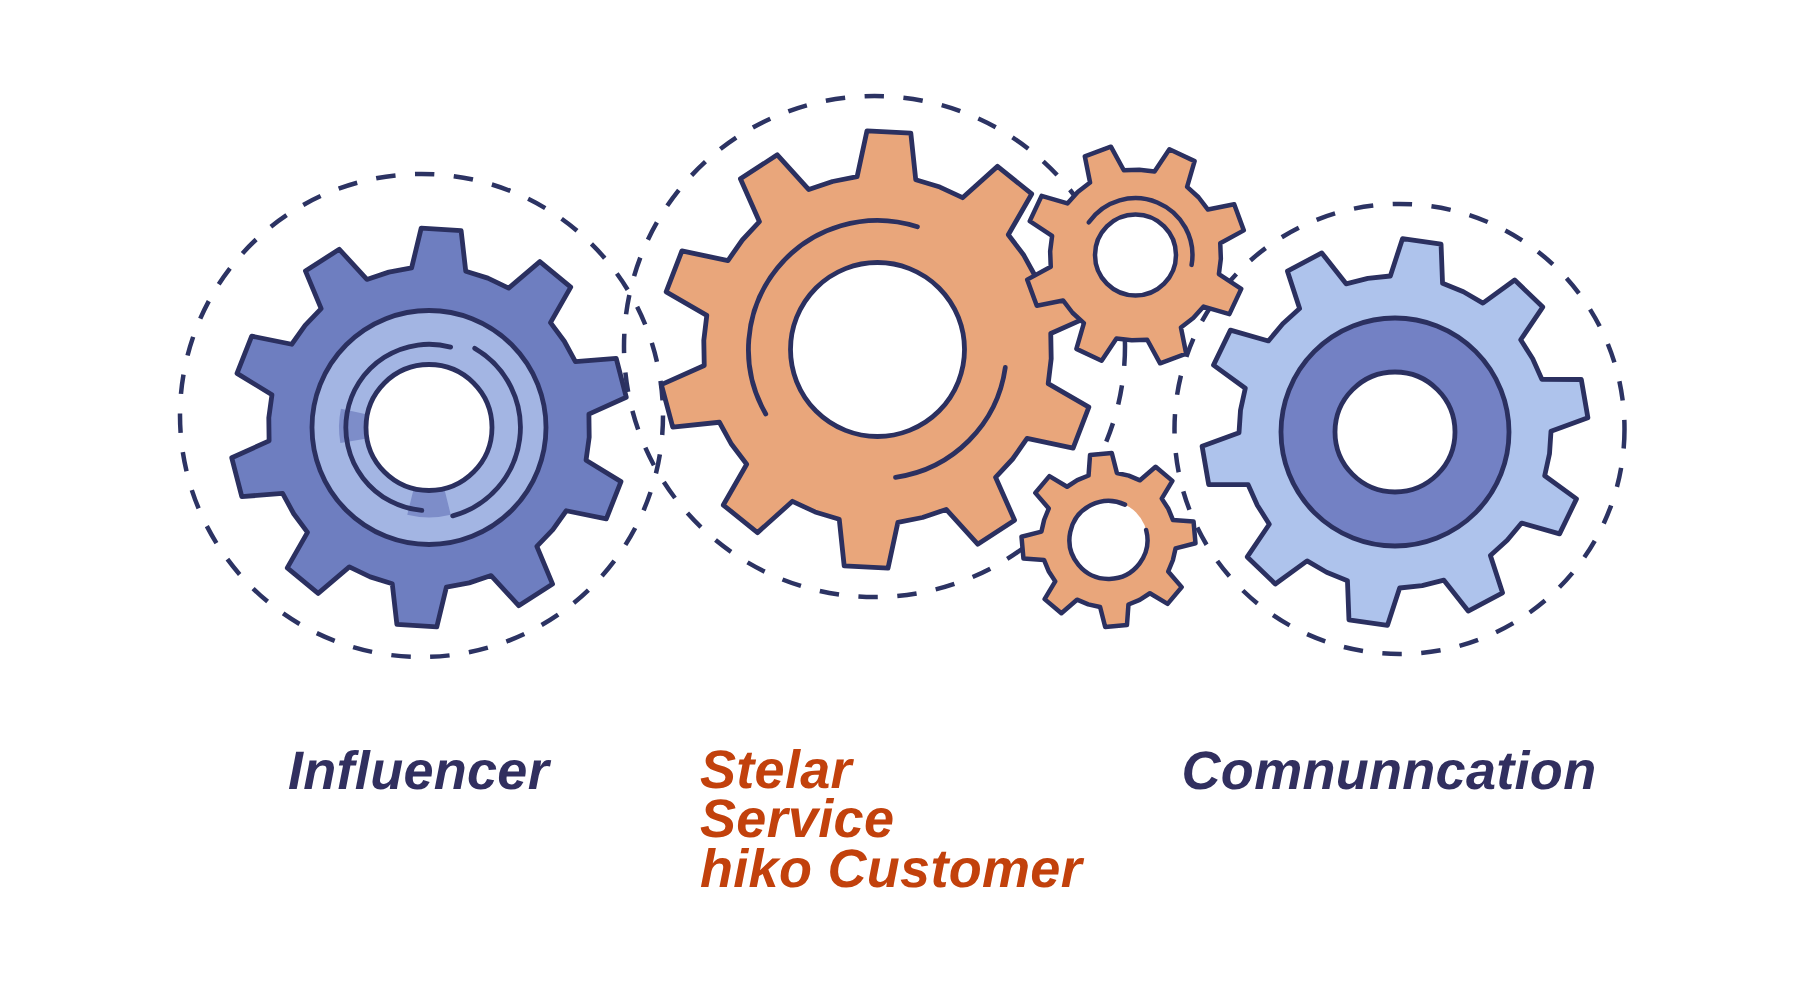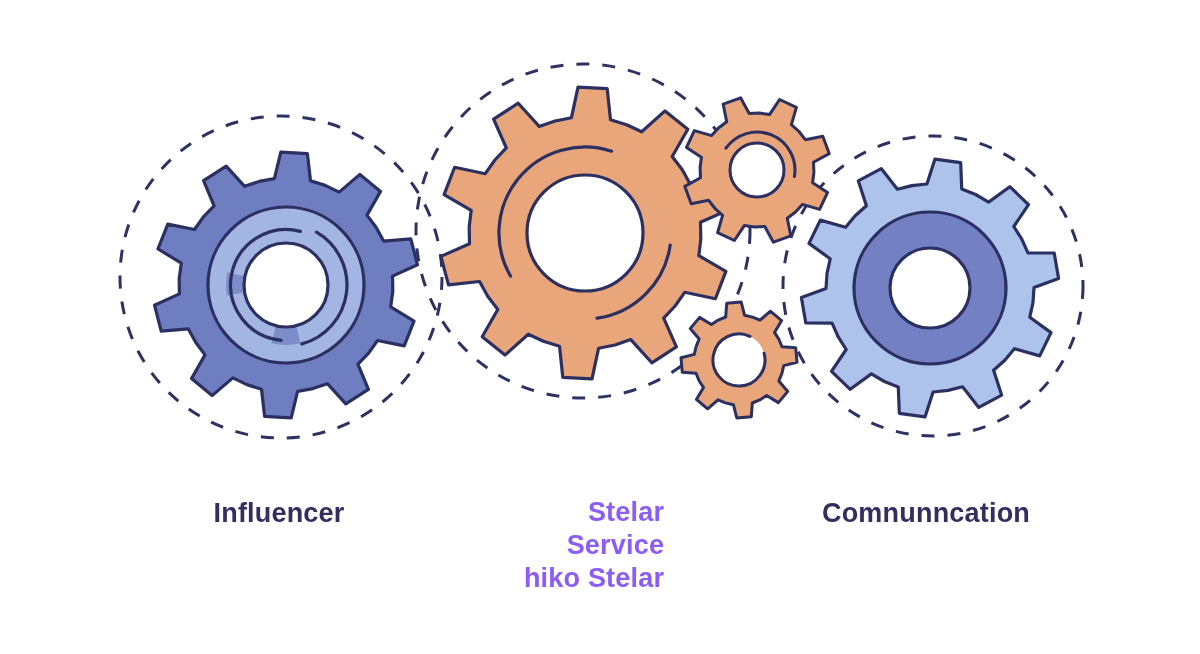--- a/index.html
+++ b/index.html
@@ -7,26 +7,27 @@
     position:relative;
     width:1200px;height:654px;
     background:#ffffff;
     overflow:hidden;
     font-family:"Liberation Sans",sans-serif;
   }
   .canvas svg{position:absolute;left:0;top:0;}
   .label{
     position:absolute;
     transform:translateX(-50%);
-    text-align:right;
+    text-align:left;
     font-weight:700;
-    font-size:27px;
+    font-size:36px;
     line-height:33px;
     letter-spacing:0.2px;
     white-space:nowrap;
+    font-style:italic;
   }
   .label-left{left:279px;top:497px;}
   .label-center{left:594px;top:496px;}
   .label-right{left:926px;top:497px;}
 </style>
 </head>
 <body>
 
 <div class="canvas" style="background: rgb(255, 255, 255);">
 
@@ -63,23 +64,23 @@
         <path d="M781.9 373.5L778.8 381.0L787.8 391.4L778.4 402.6L766.6 395.5L759.8 399.9L752.3 403.0L751.3 416.7L736.8 418.0L733.4 404.7L725.5 402.9L718.0 399.8L707.6 408.8L696.4 399.4L703.5 387.6L699.1 380.8L696.0 373.3L682.3 372.3L681.0 357.8L694.3 354.4L696.1 346.5L699.2 339.0L690.2 328.6L699.6 317.4L711.4 324.5L718.2 320.1L725.7 317.0L726.7 303.3L741.2 302.0L744.6 315.3L752.5 317.1L760.0 320.2L770.4 311.2L781.6 320.6L774.5 332.4L778.9 339.2L782.0 346.7L795.7 347.7L797.0 362.2L783.7 365.6Z" fill="#e9a67b" stroke="#2b3060" stroke-width="3" stroke-linejoin="round"></path>
         <circle cx="739" cy="360" r="26" fill="#ffffff" stroke="none" stroke-width="0"></circle>
         <path d="M764.1 353.3A26 26 0 1 1 750.0 336.4" fill="none" stroke="#2b3060" stroke-width="3" stroke-linecap="round"></path>
       </g>
     </svg>
 
   <div class="label label-left" style="color: rgb(49, 47, 95);">
     <div>Influencer</div>
   </div>
 
-  <div class="label label-center" style="color: #8b5cf6;">
+  <div class="label label-center" style="color: #c2410c;">
     <div>Stelar</div>
     <div>Service</div>
-    <div>hiko Stelar</div>
+    <div>hiko Customer</div>
   </div>
 
   <div class="label label-right" style="color: rgb(49, 47, 95);">
     <div>Comnunncation</div>
   </div>
 
 </div>
 
 </body></html>

